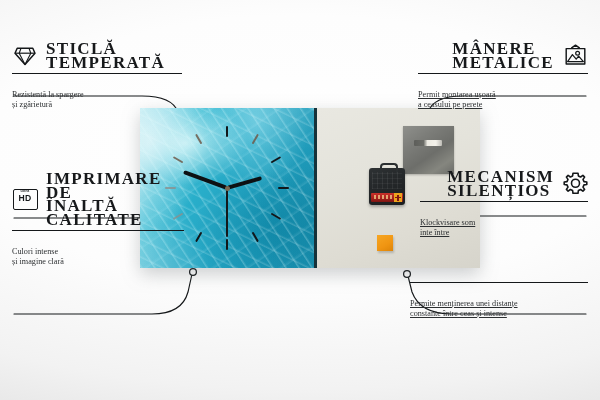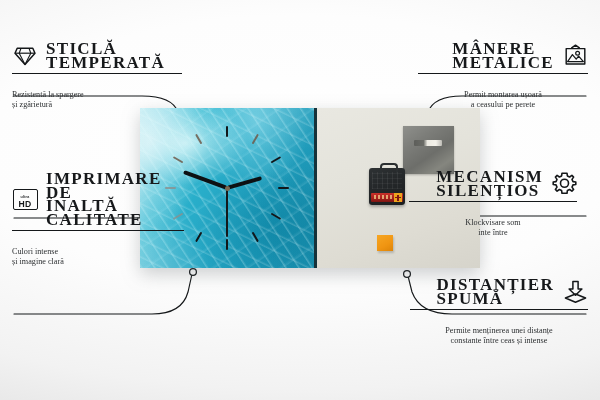--- a/index.html
+++ b/index.html
@@ -271,39 +271,39 @@
   }
 
   .co-sub {
     font-family: "Liberation Serif", serif;
     font-size: 8.2px;
     line-height: 10px;
     color: #2c2f31;
     margin-top: 16px;
     white-space: pre-line;
   }
-  .co-right .co-sub { text-align: center; }
+  .co-right .co-sub { text-align: left; text-decoration: underline; }
 
   .co-icon {
     width: 26px; height: 26px;
     flex: 0 0 26px;
     display: flex;
     align-items: center;
     justify-content: center;
   }
   .co-icon svg { display: block; }
 
   .hd-badge {
     width: 23px; height: 19px;
     border: 1.6px solid #15181a;
     border-radius: 2px;
     display: flex;
     flex-direction: column;
     align-items: center;
-    justify-content: flex-end;
+    justify-content: flex-start;
     line-height: 1;
   }
   .hd-ultra {
     font-family: "Liberation Sans", sans-serif;
     font-size: 3.6px;
     font-weight: 700;
     letter-spacing: .2px;
     color: #15181a;
   }
   .hd-main {
@@ -313,21 +313,21 @@
     letter-spacing: .2px;
     color: #15181a;
     margin-top: .5px;
   }
 
   
   #callout-glass   { left: 12px;  top: 42px;  width: 170px; }
   #callout-print   { left: 12px;  top: 172px; width: 172px; }
   #callout-edges   { left: 12px;  top: 278px; width: 172px; }
   #callout-handles { left: 418px; top: 42px;  width: 170px; }
-  #callout-mech    { left: 409px; top: 170px; width: 168px; }
+  #callout-mech    { left: 420px; top: 170px; width: 168px; }
   #callout-spacer  { left: 410px; top: 278px; width: 178px; }
 </style>
 </head>
 <body>
 
 <div id="stage">
 
   <svg id="connectors" viewBox="0 0 600 400" width="600" height="400">
     <g fill="none" stroke="#15181a" stroke-width="1.15" stroke-linecap="round">
 
@@ -474,30 +474,18 @@
           </g>
         </svg>
       </span>
     </div>
     <div class="co-rule"></div>
     <div class="co-sub">Klockvisare som
 inte între</div>
   </div>
 
   <div class="callout co-right" id="callout-spacer">
-    <div class="co-head">
-      <span class="co-title">DISTANȚIER
-SPUMĂ</span>
-      <span class="co-icon">
-        <svg width="25" height="24" viewBox="0 0 25 24">
-          <g fill="none" stroke="#15181a" stroke-width="1.5" stroke-linejoin="round">
-            <path d="M9.9,1.6 H15.1 V9.0 H18.9 L12.5,15.2 L6.1,9.0 H9.9 Z"></path>
-            <path d="M12.5,14.0 L22.6,18.0 L12.5,22.2 L2.4,18.0 Z"></path>
-          </g>
-        </svg>
-      </span>
-    </div>
     <div class="co-rule"></div>
     <div class="co-sub">Permite menținerea unei distanțe
 constante între ceas și intense</div>
   </div>
 
 </div>
 
 </body></html>

